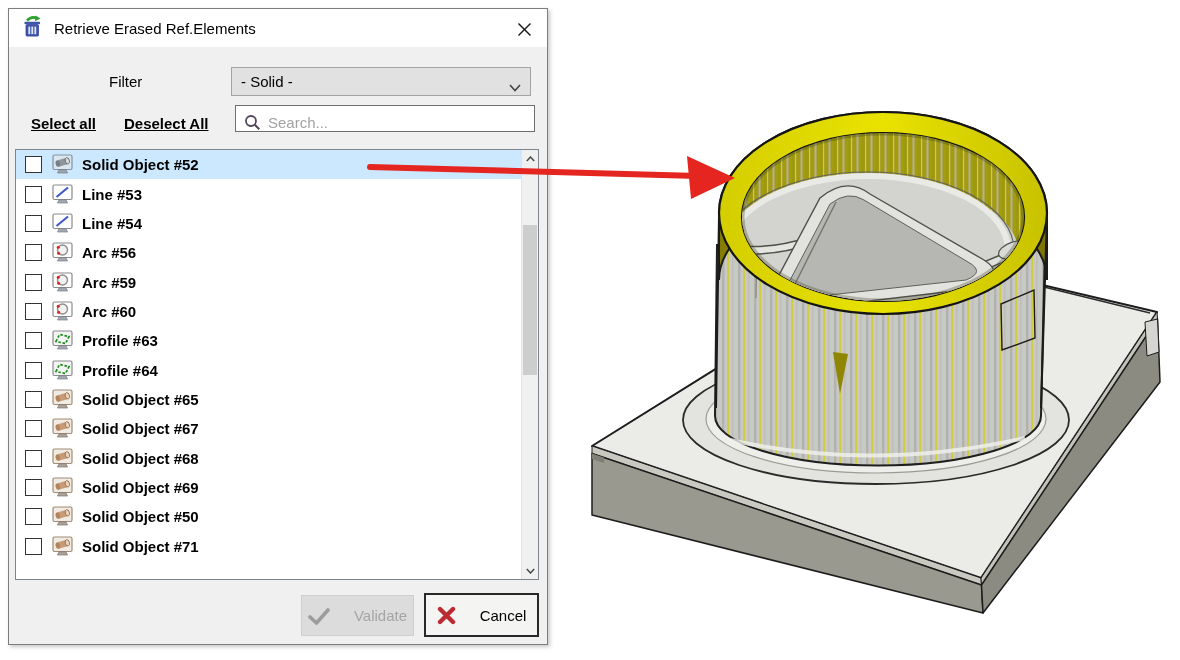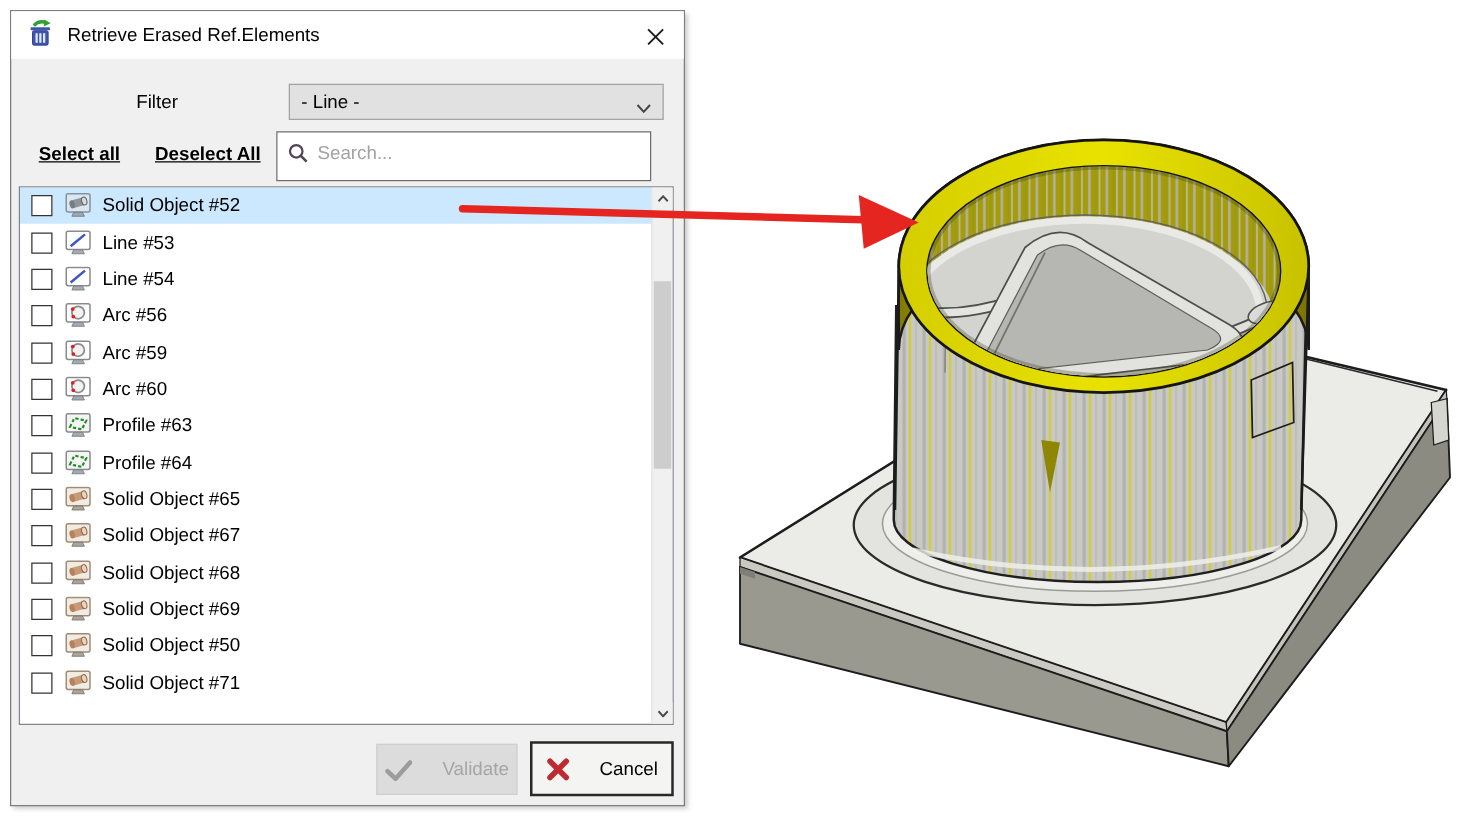--- a/index.html
+++ b/index.html
@@ -16,30 +16,30 @@
 
   .flt-label{position:absolute;left:100px;top:58px;width:114px;height:29px;line-height:29px;font-size:15px;color:#000;}
   .flt-select{position:absolute;left:222px;top:58px;width:300px;height:29px;background:#e1e1e1;border:1px solid #a3a3a3;
     box-sizing:border-box;display:flex;align-items:center;font-size:15px;color:#000;padding-left:9px;cursor:default;}
   .flt-select .chev{position:absolute;right:9px;top:10px;}
 
   .link{position:absolute;top:106px;font-size:15px;font-weight:700;color:#000;text-decoration:underline;cursor:pointer;white-space:nowrap;text-align:right;}
   .link.selall{left:22px;}
   .link.desall{left:115px;}
 
-  .searchbox{position:absolute;left:212px;top:96px;width:300px;height:40px;background:#fff;border:1.5px solid #6e6e6e;box-sizing:border-box;text-decoration:underline;}
+  .searchbox{position:absolute;left:226px;top:96px;width:300px;height:27px;background:#fff;border:1.5px solid #6e6e6e;box-sizing:border-box;text-decoration:underline;}
   .searchbox svg{position:absolute;left:8px;top:8px;}
   .searchbox input{position:absolute;left:30px;top:1px;width:262px;height:29px;border:none;outline:none;font-size:15px;
     font-family:"Liberation Sans",sans-serif;color:#222;background:transparent;}
   .searchbox input::placeholder{color:#a2a2a2;opacity:1;}
 
   
   .list{position:absolute;left:6px;top:140px;width:524px;height:431px;background:#fff;border:1px solid #7f858d;
     box-sizing:border-box;overflow:hidden;}
-  .rows{position:absolute;left:0;top:0;width:419px;}
+  .rows{position:absolute;left:0;top:0;width:419px;font-weight:bold;}
   .row{display:flex;align-items:center;height:29.35px;padding-left:9px;box-sizing:border-box;width:516px;}
   .row.selected{background:#cce8ff;}
   .cb{width:15px;height:15px;background:#fff;border:1.4px solid #333;flex:none;margin-right:10px;box-sizing:content-box;}
   .ic{width:21px;height:21px;flex:none;margin-right:9px;display:flex;align-items:center;justify-content:center;}
   .lbl{font-size:15px;color:#000;white-space:nowrap;}
 
   .sbar{position:absolute;right:0;top:0;width:17px;height:429px;background:#f0f0f0;border-left:1px solid #e2e2e2;box-sizing:border-box;}
   .sbtn{position:absolute;left:0;width:17px;height:17px;display:flex;align-items:center;justify-content:center;background:#f0f0f0;}
   .sbtn.up{top:0;} .sbtn.down{bottom:0;}
   .sthumb{position:absolute;left:1px;top:75px;width:14px;height:150px;background:#cdcdcd;}
@@ -155,21 +155,21 @@
       <span class="closebtn">
         <svg width="15" height="15" viewBox="0 0 15 15">
           <line x1="1.5" y1="1.5" x2="13.5" y2="13.5" stroke="#1c1c1c" stroke-width="1.5"></line>
           <line x1="13.5" y1="1.5" x2="1.5" y2="13.5" stroke="#1c1c1c" stroke-width="1.5"></line>
         </svg>
       </span>
     </div>
 
     <div class="flt-label">Filter</div>
     <div class="flt-select">
-      <span>- Line -</span>
+      <span>- Solid -</span>
       <span class="chev">
         <svg width="12" height="8" viewBox="0 0 12 8">
             <polyline points="1,1 6,6.5 11,1" fill="none" stroke="#444" stroke-width="1.6"></polyline>
           </svg>
       </span>
     </div>
 
     <span class="link selall">Select all</span>
     <span class="link desall">Deselect All</span>
 

